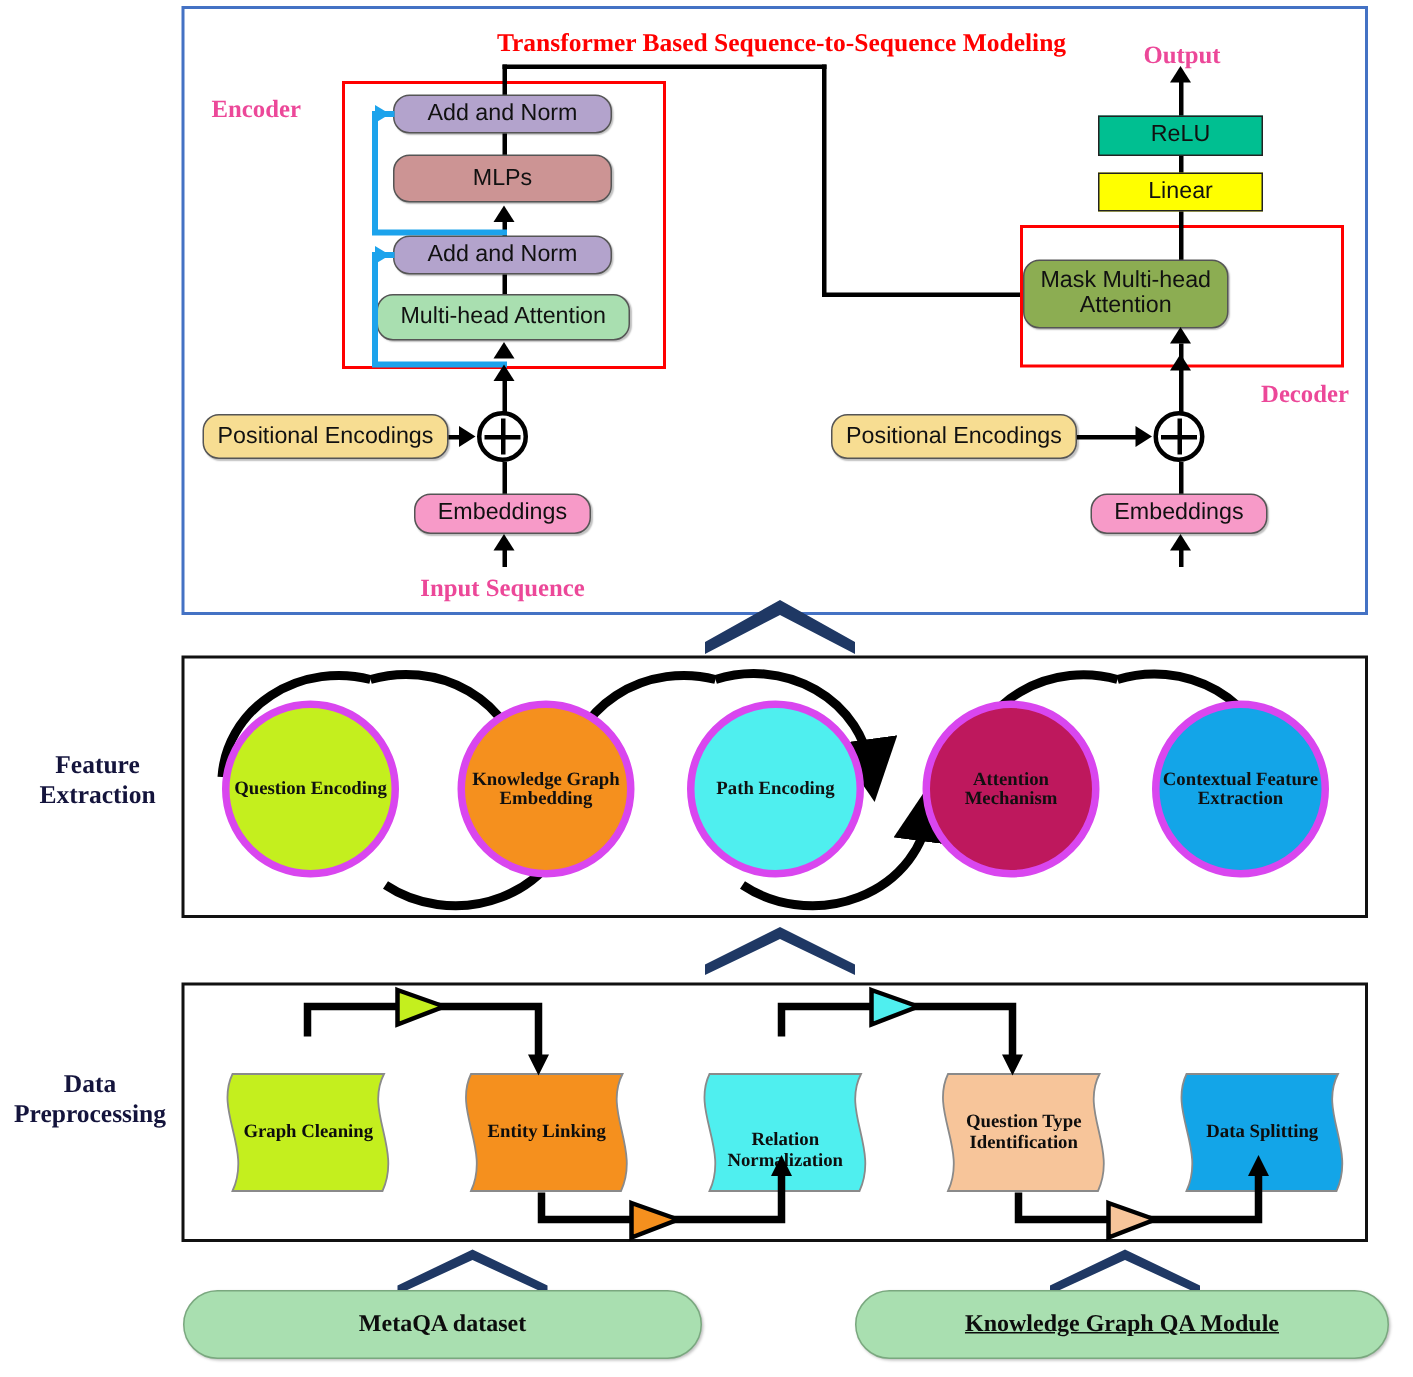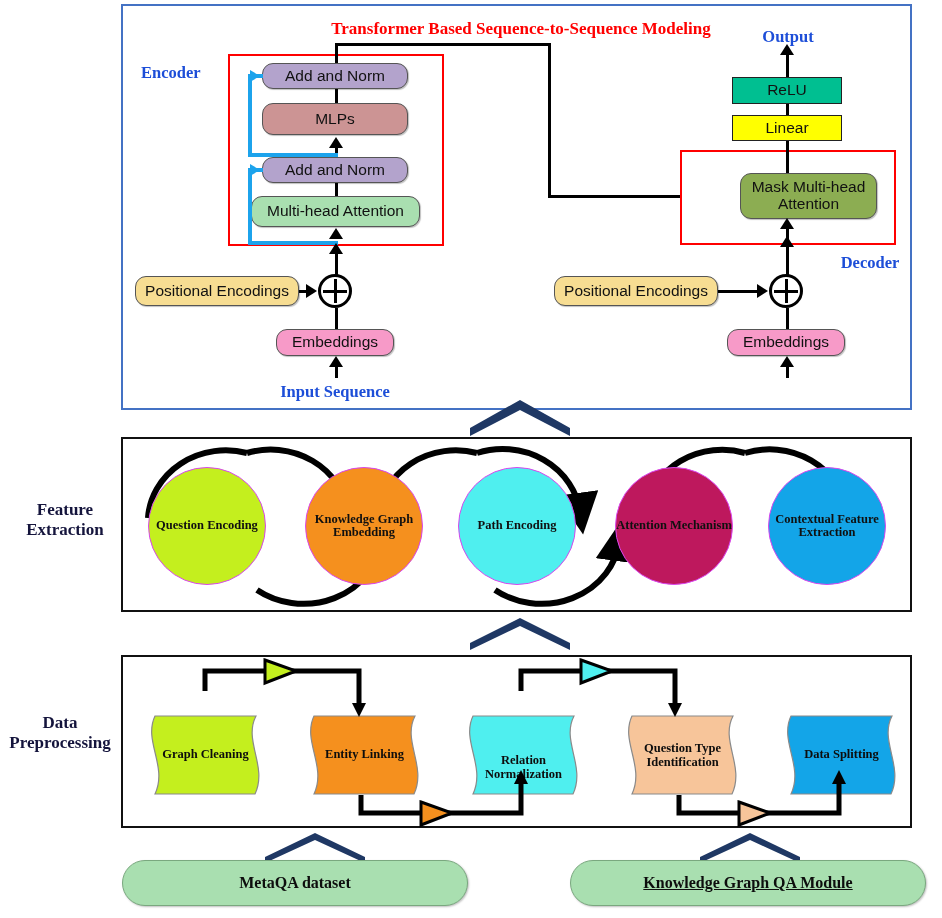--- a/index.html
+++ b/index.html
@@ -13,21 +13,21 @@
   
   .bluepanel{left:121px;top:4px;width:791px;height:406px;border:2.5px solid #4472c4;background:#fff;}
   .redbox{border:2.5px solid #ff0000;background:transparent;}
 
   .title-red{color:#ff0000;font-weight:bold;font-size:17px;font-family:"Liberation Serif",serif;}
 
   .pill{border:1.5px solid #555;border-radius:11px;font-family:"Liberation Sans",sans-serif;
         font-size:15.5px;color:#111;box-shadow:1px 1px 1px rgba(0,0,0,.25);}
   .rect{border:1.5px solid #222;font-family:"Liberation Sans",sans-serif;font-size:15.5px;color:#111;}
 
-  .lbl-bold{font-family:"Liberation Serif",serif;font-weight:bold;font-size:16.5px;color:#1d4ed8;}
+  .lbl-bold{font-family:"Liberation Serif",serif;font-weight:bold;font-size:16.5px;color:#ec4899;}
 
   
   .hline{background:#000;height:3px;}
   .vline{background:#000;width:3px;}
   .hline-blue{background:#1ca3ec;height:3.5px;}
   .vline-blue{background:#1ca3ec;width:3.5px;}
 
   .arrow-up{width:0;height:0;border-left:7px solid transparent;border-right:7px solid transparent;
             border-bottom:11px solid #000;}
   .arrow-right{width:0;height:0;border-top:7px solid transparent;border-bottom:7px solid transparent;
@@ -36,21 +36,21 @@
             border-left:10px solid #1ca3ec;}
 
   .oplus{border:3.5px solid #000;border-radius:50%;background:#fff;}
   .oplus:before,.oplus:after{content:"";position:absolute;background:#000;}
   .oplus:before{left:50%;top:2px;bottom:2px;width:3px;margin-left:-1.5px;}
   .oplus:after{top:50%;left:2px;right:2px;height:3px;margin-top:-1.5px;}
 
   
   .frame{border:2.5px solid #111;background:#fff;}
 
-  .circ{border-radius:50%;border:1px solid #d946ef;font-family:"Liberation Serif",serif;
+  .circ{border-radius:50%;border:5px solid #d946ef;font-family:"Liberation Serif",serif;
         font-weight:bold;font-size:12.5px;color:#101010;}
 
   .sidelabel{font-family:"Liberation Serif",serif;font-weight:bold;font-size:17px;color:#14143c;}
 
   
   .wave{font-family:"Liberation Serif",serif;font-weight:bold;font-size:12.5px;color:#0d0d0d;}
   .wave .wtext{position:absolute;left:0;right:0;top:50%;transform:translateY(-50%);text-align:center;
                line-height:1.15;padding:0 6px;box-sizing:border-box;}
 
   .greenpill{background:#a9dfb0;border:1px solid #7aa87f;border-radius:26px;
@@ -139,21 +139,21 @@
   </div>
   <div class="abs vline" style="left:786px;top:104px;height:12px;"></div>
   <div class="abs rect ctr" style="left:732px;top:115px;width:110px;height:26px;background:#ffff00;">
     <span>Linear</span>
   </div>
 
   <div class="abs redbox" style="left:680px;top:150px;width:216px;height:95px;"></div>
 
   <div class="abs vline" style="left:786px;top:141px;height:33px;"></div>
 
-  <div class="abs pill ctr" style="left:740px;top:173px;width:137px;height:46px;background:#8cad52;">
+  <div class="abs pill ctr" style="left:682px;top:173px;width:137px;height:46px;background:#8cad52;">
     <span>Mask Multi-head Attention</span>
   </div>
 
   <div class="abs ctr lbl-bold" style="left:826px;top:252px;width:88px;height:22px;">Decoder</div>
 
   <div class="abs vline" style="left:786px;top:229px;height:48px;"></div>
   <div class="abs arrow-up" style="left:780px;top:218px;"></div>
   <div class="abs arrow-up" style="left:780px;top:236px;"></div>
 
   <div class="abs oplus" style="left:769px;top:274px;width:34px;height:34px;"></div>

